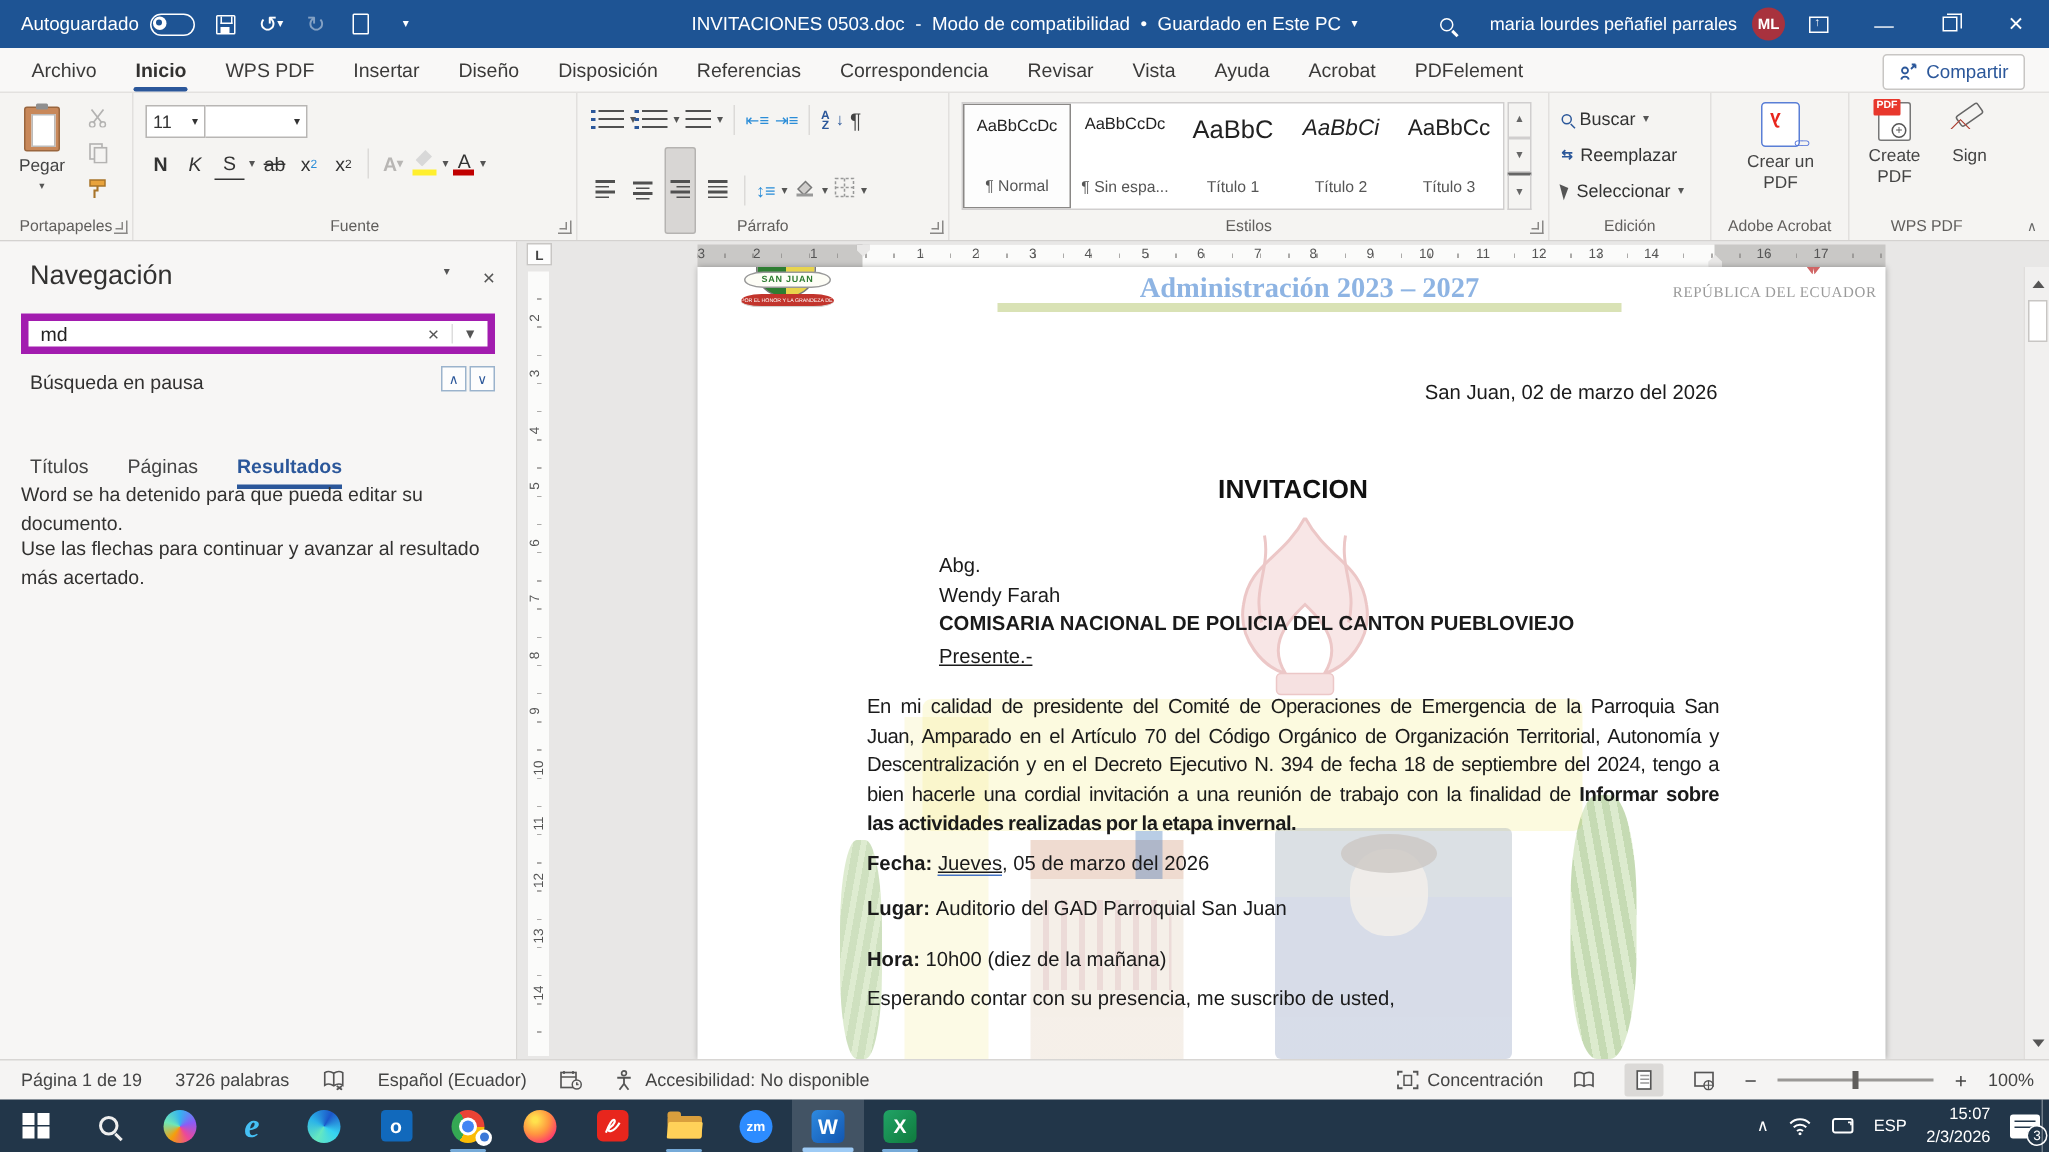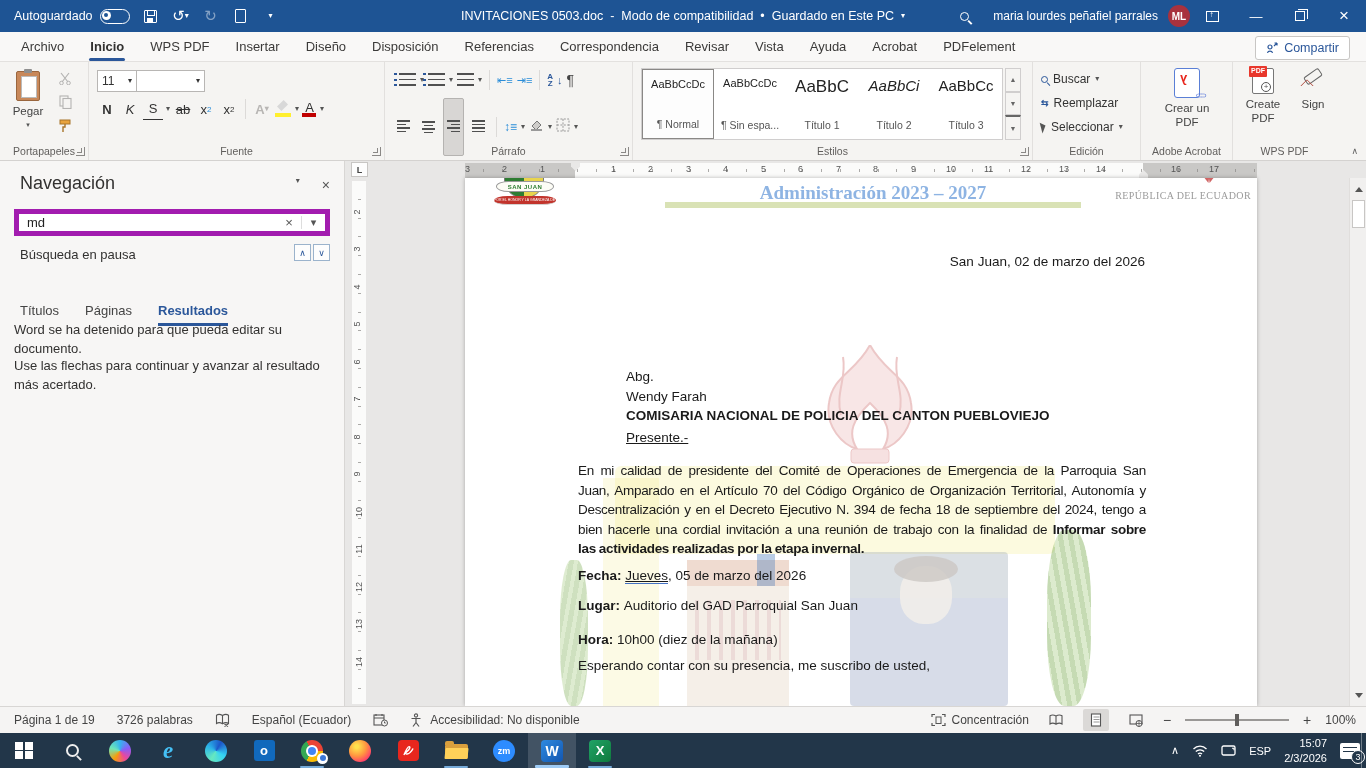--- a/index.html
+++ b/index.html
@@ -614,20 +614,21 @@
           <span class="shield"></span>
           <span class="banner">SAN JUAN</span>
           <span class="ribbon">POR EL HONOR Y LA GRANDEZA DE LA PATRIA</span>
         </div>
         <div class="admin-bar"></div>
         <div class="admin-hdr">Administración 2023 – 2027</div>
         <span class="red-mark"></span>
         <div class="republic">REPÚBLICA DEL ECUADOR</div>
 
         <div class="doc-text date-line">San Juan, 02 de marzo del 2026</div>
+        <div class="doc-title">INVITACION</div>
 
         <div class="doc-text addr">
           <div>Abg.</div>
           <div>Wendy Farah</div>
           <div class="b">COMISARIA NACIONAL DE POLICIA DEL CANTON PUEBLOVIEJO</div>
           <div class="u" style="margin-top:2.5px;">Presente.-</div>
         </div>
 
         <div class="doc-text para">
           <div class="jline">En mi calidad de presidente del Comité de Operaciones de Emergencia de la Parroquia San</div>

